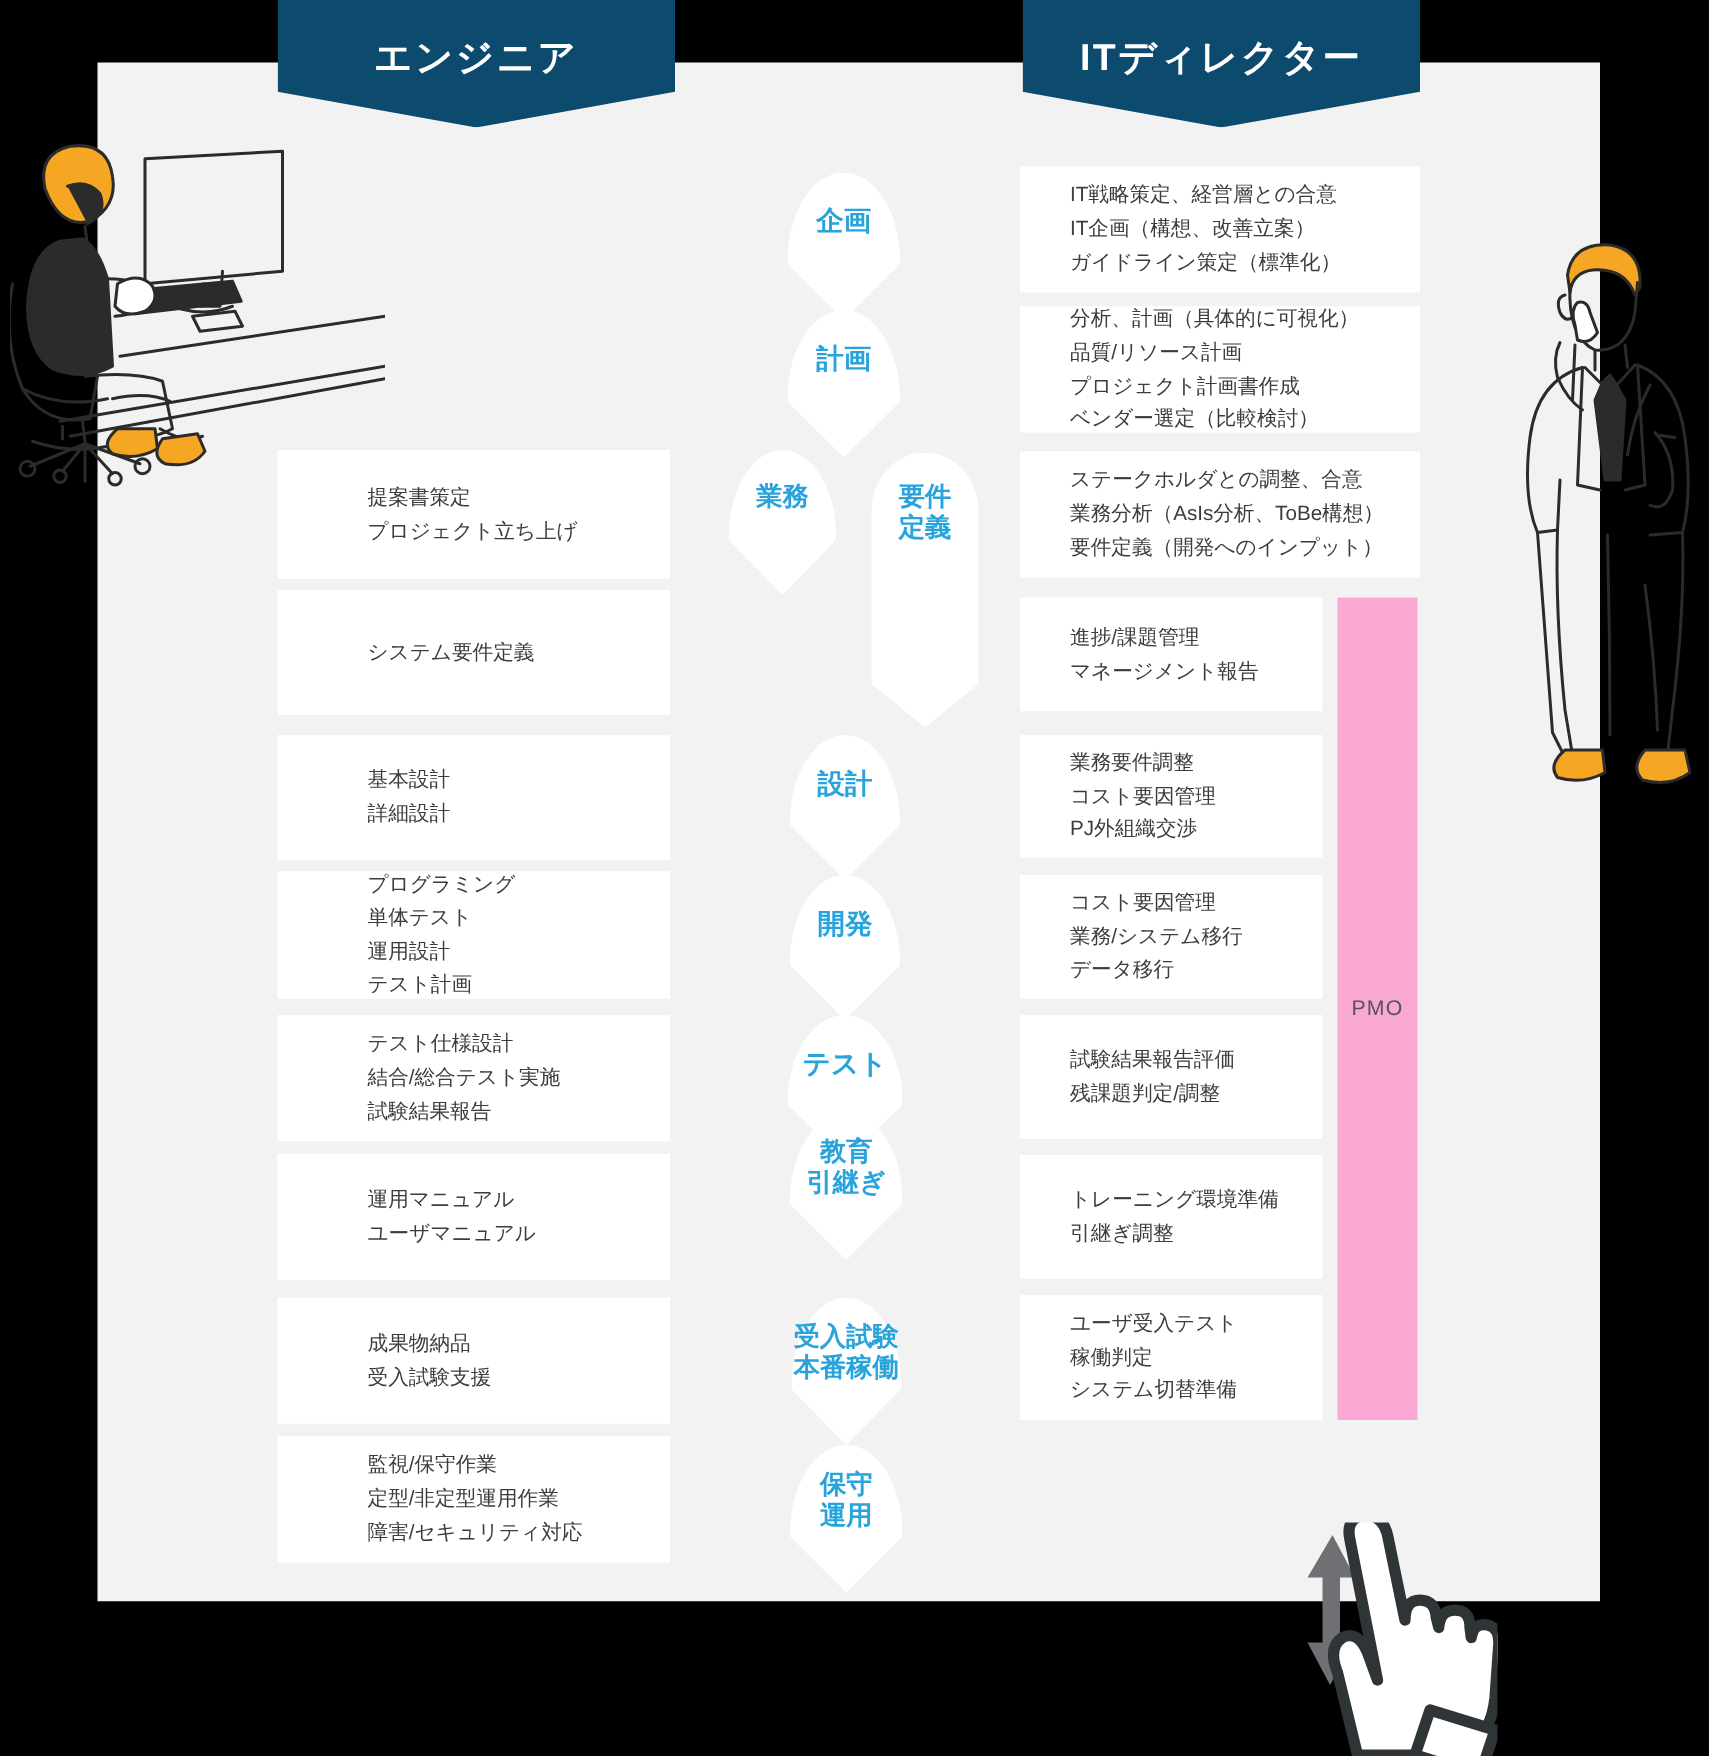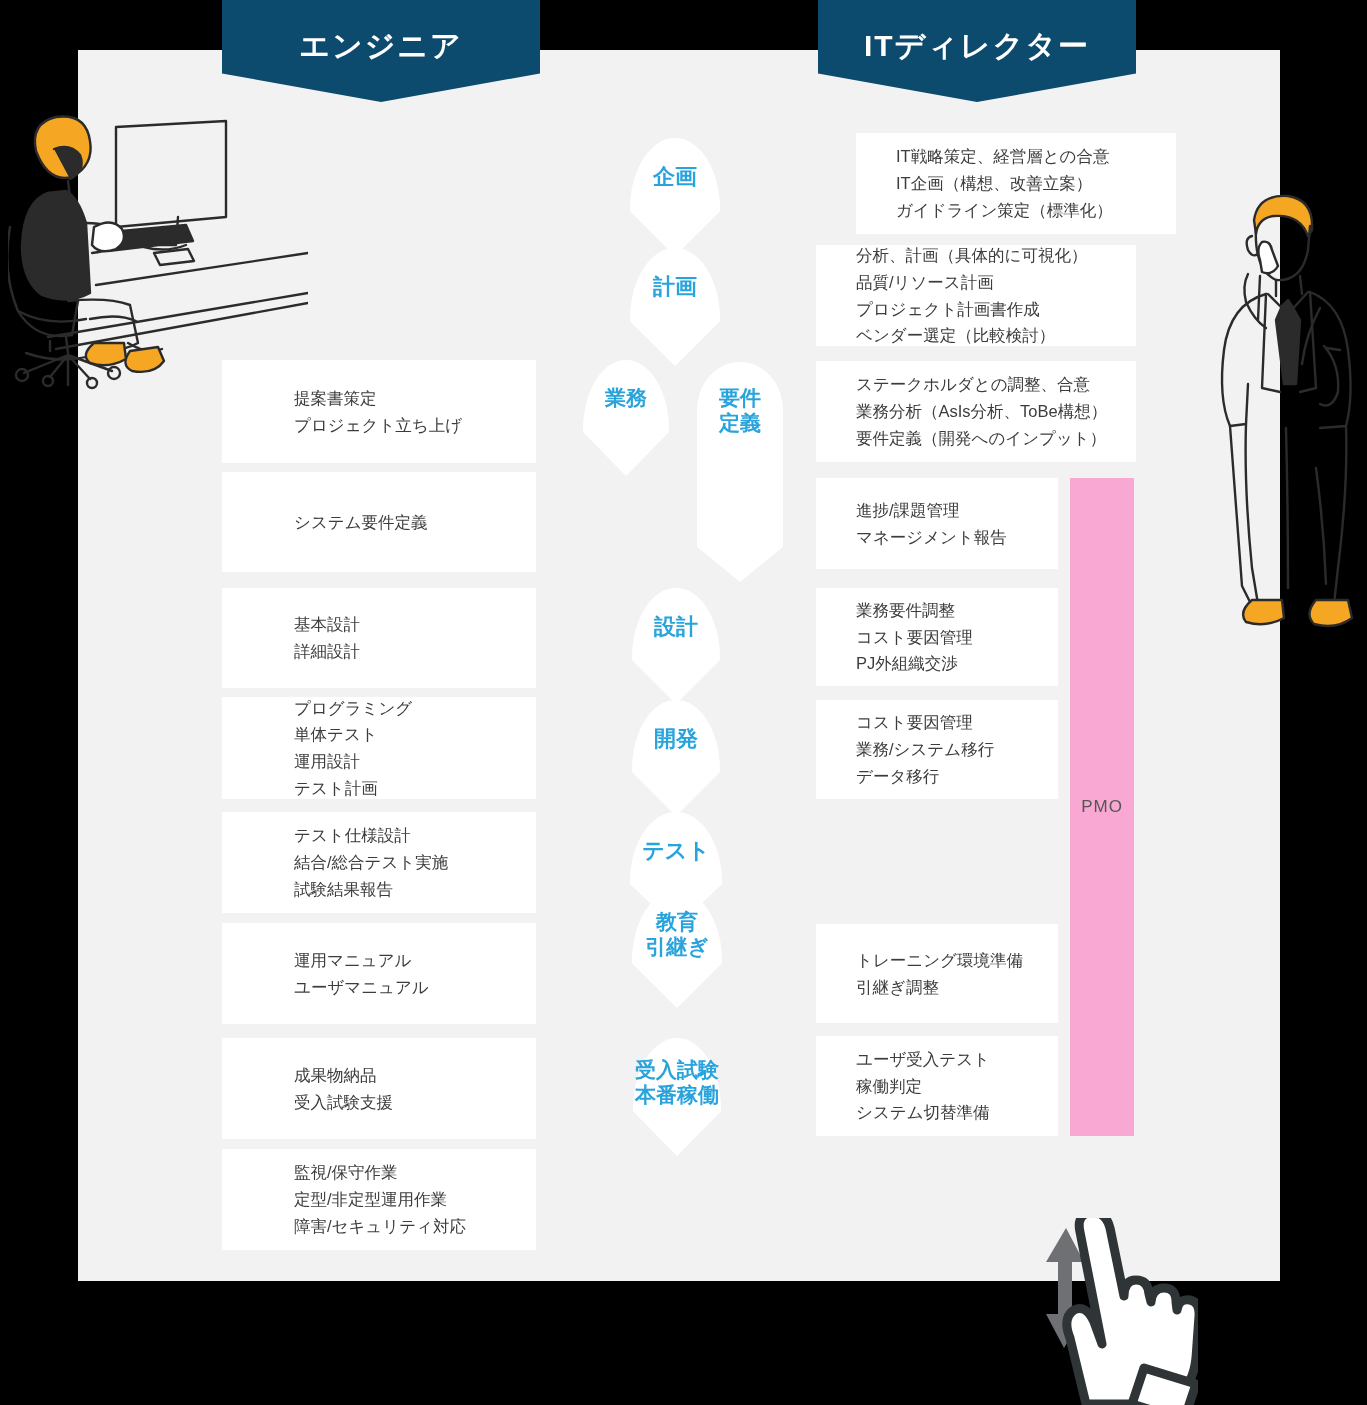--- a/index.html
+++ b/index.html
@@ -93,21 +93,21 @@
   <div class="card" style="left:222px;top:923px;width:314px;height:101px;">
     <div class="txt">運用マニュアル
 ユーザマニュアル</div>
   </div>
   <div class="card" style="left:222px;top:1149px;width:314px;height:101px;">
     <div class="txt">監視/保守作業
 定型/非定型運用作業
 障害/セキュリティ対応</div>
   </div>
 
-  <div class="card right-col" style="left:856px;top:133px;width:320px;height:101px;">
+  <div class="card right-col" style="left:816px;top:133px;width:320px;height:101px;">
     <div class="txt">IT戦略策定、経営層との合意
 IT企画（構想、改善立案）
 ガイドライン策定（標準化）</div>
   </div>
   <div class="card right-col" style="left:816px;top:245px;width:320px;height:101px;">
     <div class="txt">分析、計画（具体的に可視化）
 品質/リソース計画
 プロジェクト計画書作成
 ベンダー選定（比較検討）</div>
   </div>
@@ -123,20 +123,24 @@
   <div class="card right-col" style="left:816px;top:588px;width:242px;height:98px;">
     <div class="txt">業務要件調整
 コスト要因管理
 PJ外組織交渉</div>
   </div>
   <div class="card right-col" style="left:816px;top:700px;width:242px;height:99px;">
     <div class="txt">コスト要因管理
 業務/システム移行
 データ移行</div>
   </div>
+  <div class="card right-col" style="left:816px;top:812px;width:242px;height:99px;">
+    <div class="txt">試験結果報告評価
+残課題判定/調整</div>
+  </div>
   <div class="card right-col" style="left:816px;top:924px;width:242px;height:99px;">
     <div class="txt">トレーニング環境準備
 引継ぎ調整</div>
   </div>
   <div class="card right-col" style="left:816px;top:1036px;width:242px;height:100px;">
     <div class="txt">ユーザ受入テスト
 稼働判定
 システム切替準備</div>
   </div>
 
@@ -182,20 +186,25 @@
     <div class="lbl">教育
 引継ぎ</div>
   </div>
 
   <div class="pin" style="left:619px;top:1038px;width:116px;height:98px;font-size:21px;padding-top:20px;">
     <div class="pinshape" style="left:14px;width:88px;"></div>
     <div class="lbl">受入試験
 本番稼働</div>
   </div>
 
+  <div class="pin" style="left:632px;top:1156px;width:90px;height:98px;font-size:21px;padding-top:20px;">
+    <div class="pinshape"></div>
+    <div class="lbl">保守
+運用</div>
+  </div>
 
   <svg class="illu" style="left:8px;top:105px;" width="300" height="285" viewBox="0 0 300 285" fill="none">
     <g stroke="#2b2b2b" stroke-width="2.4" stroke-linecap="round" stroke-linejoin="round" fill="none">
 
       <path d="M88 180 L300 148"></path>
       <path d="M40 232 L300 188"></path>
       <path d="M48 244 L300 198"></path>
       <path d="M42 236 L42 246"></path>
 
       <path d="M108 22 L218 16 L218 112 L108 122 Z"></path>

